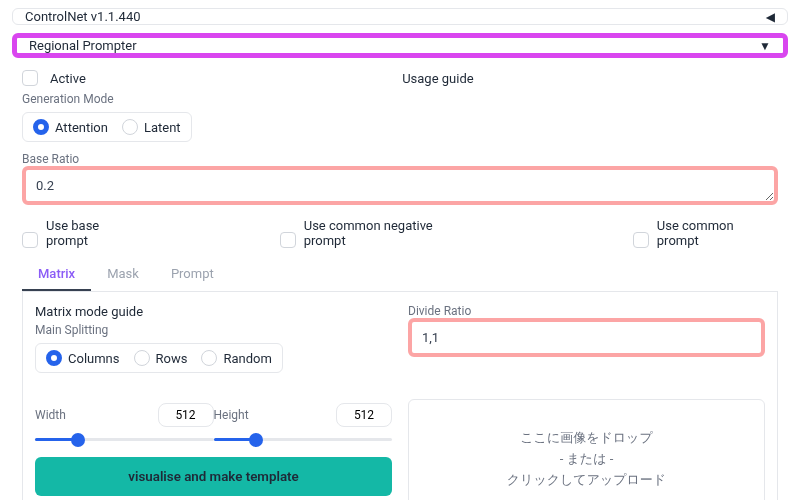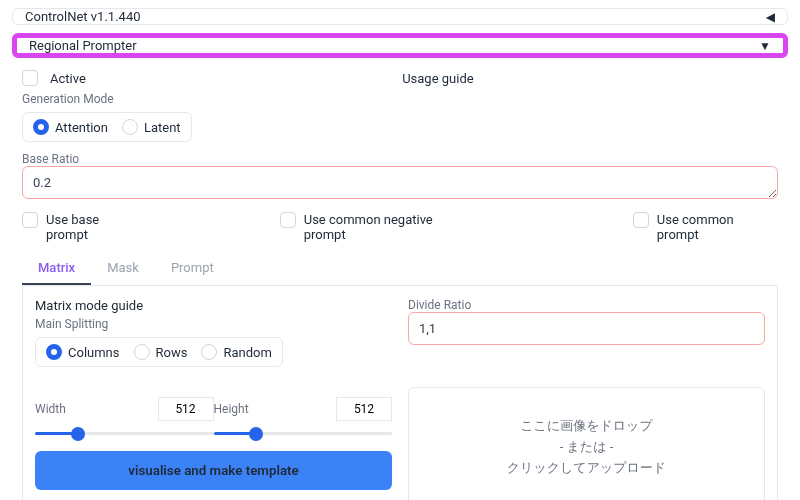--- a/index.html
+++ b/index.html
@@ -10,39 +10,39 @@
 .chevron{font-size:12px;color:#1f2937}
 .panel{padding:4px 10px}
 .row{display:flex;align-items:center;gap:12px;margin-bottom:6px}
 .usage-guide{flex:1;text-align:center;font-weight:400;color:#1f2937}
 .chk{width:16px;height:16px;border:1px solid #d1d5db;border-radius:4px;display:inline-block;flex-shrink:0}
 .label-muted{color:#6b7280;font-size:12px}
 .radio-group{border:1px solid #e5e7eb;border-radius:6px;padding:6px 10px;display:inline-flex;gap:14px;align-items:center;margin:6px 0}
 .radio{display:flex;align-items:center;gap:6px;cursor:pointer}
 .radio-circle{width:16px;height:16px;border:1px solid #d1d5db;border-radius:50%;display:flex;align-items:center;justify-content:center}
 .radio.selected .radio-circle{border:5px solid #2563eb}
-.text-input{width:100%;border:1px solid #fca5a5;border-radius:6px;padding:8px 10px;font-size:13px;color:#374151;resize:vertical}
+.text-input{width:100%;border:4px solid #fca5a5;border-radius:6px;padding:8px 10px;font-size:13px;color:#374151;resize:vertical}
 .three-col{display:flex;gap:36px;margin:10px 0}
-.three-col .cell{display:flex;align-items:flex-start;gap:8px}
+.three-col .cell{display:flex;align-items:flex-end;gap:8px}
 .tabs{display:flex;border-bottom:1px solid #e5e7eb;margin-top:6px}
 .tab{padding:8px 16px;color:#9ca3af;cursor:pointer}
 .tab.active{border-bottom:2px solid #374151;color:#8b5cf6;font-weight:500}
 .subpanel{border:1px solid #e5e7eb;border-top:none;border-radius:0 0 6px 6px;padding:12px}
 .two-col{display:flex;gap:16px}
 .col{flex:1}
 .guide-title{font-weight:400;margin-bottom:4px}
 .slider-row{display:flex;gap:0;margin:24px 0 10px}
 .slider-cell{flex:1}
 .slider-top{display:flex;justify-content:space-between;align-items:center;margin-bottom:4px}
-.numbox{width:56px;border:1px solid #e5e7eb;border-radius:0;padding:4px 6px;text-align:center;font-size:12px}
+.numbox{width:56px;border:1px solid #e5e7eb;border-radius:8px;padding:4px 6px;text-align:center;font-size:12px}
 .slider{position:relative;height:16px}
 .track{position:absolute;top:7px;left:0;right:0;height:3px;background:#e5e7eb;border-radius:2px}
 .track-fill{position:absolute;top:7px;left:0;height:3px;background:#2563eb;border-radius:2px}
 .thumb{position:absolute;top:2px;width:14px;height:14px;background:#2563eb;border-radius:50%}
-.big-btn{width:100%;background:#3b82f6;border:none;border-radius:6px;padding:12px;font-weight:600;color:#1f2937;cursor:pointer}
+.big-btn{width:100%;background:#14b8a6;border:none;border-radius:6px;padding:12px;font-weight:600;color:#1f2937;cursor:pointer}
 .dropzone{border:1px solid #e5e7eb;border-radius:6px;min-height:120px;display:flex;flex-direction:column;align-items:center;justify-content:center;color:#6b7280;text-align:center;padding:16px;gap:3px}
 </style>
 </head>
 <body>
 
 <div class="accordion">
   <span class="title">ControlNet v1.1.440</span>
   <span class="chevron">◀</span>
 </div>
 

